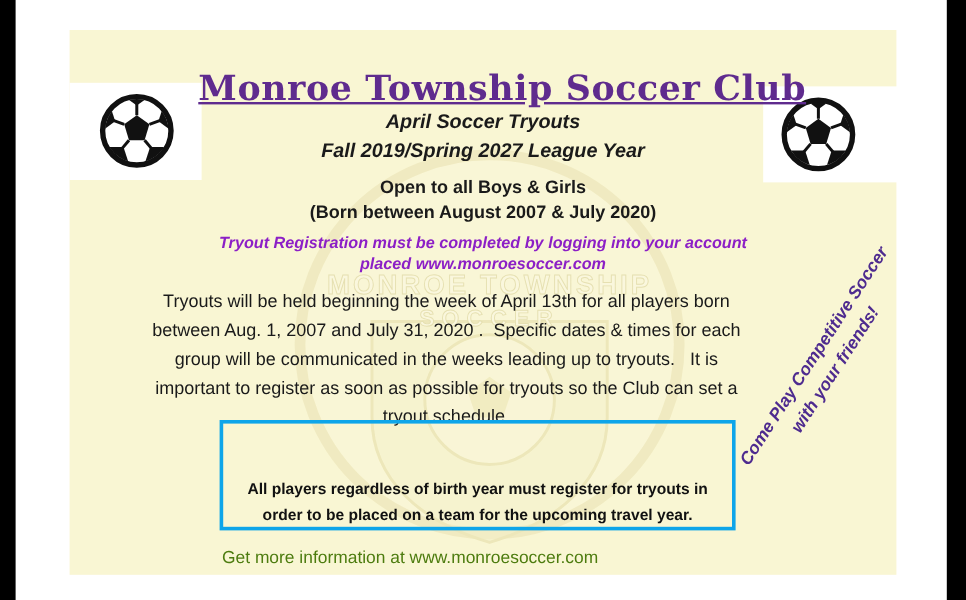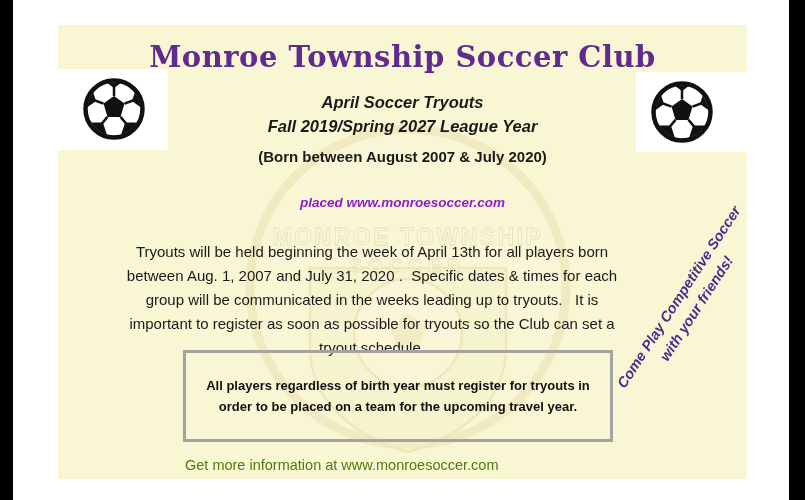--- a/index.html
+++ b/index.html
@@ -35,22 +35,22 @@
   .open-lines { left:58px; top:146px; width:689px; font-weight:bold; font-size:15px; line-height:21px; color:#1a1a1a; }
   .reg-note { left:58px; top:194px; width:689px; font-weight:bold; font-style:italic; font-size:13.5px; line-height:17px; color:#8c1fc6; }
   .body-par {
     left:117px; top:240px; width:510px;
     font-weight:normal; font-size:15px; line-height:24px; color:#1a1a1a;
     white-space:pre-wrap;
   }
   .fees { left:125px; top:331px; width:510px; font-weight:bold; font-size:13px; letter-spacing:-0.4px; color:#111; white-space:nowrap; text-align:center; }
   .notice-box {
     left:183px; top:350px; width:424px; height:86px;
-    border:3px solid #a3a3a3; background:transparent;
-    display:flex; align-items:center; justify-content:center;
+    border:3px solid #0ea5e9; background:transparent;
+    display:flex; align-items:flex-end; justify-content:center;
   }
   .notice-box .inner { width:412px; font-weight:bold; font-size:13px; line-height:21px; color:#111; text-align:center; }
   .footer-line { left:185px; top:457px; font-size:14.5px; color:#4d7c0f; }
 
   .side-note {
     left:598px; top:210px; width:180px; height:186px;
     display:flex; flex-direction:column; align-items:center; justify-content:center;
     transform:rotate(-57deg);
     font-weight:bold; font-style:italic; font-size:14.5px; line-height:21px;
     color:#4e2b8f; white-space:nowrap; text-align:center;
@@ -120,32 +120,34 @@
       <g clip-path="url(#ballclipB)" fill="#111">
         <polygon points="32,11 21.5,3.4 25.5,-8.9 38.5,-8.9 42.5,3.4"></polygon>
         <polygon points="50,24.1 54,11.8 67,11.8 71,24.1 60.5,31.7"></polygon>
         <polygon points="14,24.1 3.5,31.7 -7,24.1 -3,11.8 10,11.8"></polygon>
         <polygon points="43.1,45.4 56.1,45.4 60.1,57.7 49.6,65.3 39.1,57.7"></polygon>
         <polygon points="20.9,45.4 24.9,57.7 14.4,65.3 3.9,57.7 7.9,45.4"></polygon>
       </g>
     </svg>
   </div>
 
-  <h1 class="abs t-center title" style="margin:0;">Monroe Township Soccer Club</h1>
+  <h1 class="abs t-center title" style="margin:16px;text-decoration:underline;">Monroe Township Soccer Club</h1>
 
   <div class="abs t-center subtitle">
     <div>April Soccer Tryouts</div>
     <div>Fall 2019/Spring 2027 League Year</div>
   </div>
 
   <div class="abs t-center open-lines">
+    <div>Open to all Boys &amp; Girls</div>
     <div>(Born between August 2007 &amp; July 2020)</div>
   </div>
 
   <div class="abs t-center reg-note">
+    <div>Tryout Registration must be completed by logging into your account</div>
     <div>placed www.monroesoccer.com</div>
   </div>
 
   <p class="abs t-center body-par" style="margin:0;">Tryouts will be held beginning the week of April 13th for all players born between Aug. 1, 2007 and July 31, 2020 .  Specific dates &amp; times for each group will be communicated in the weeks leading up to tryouts.   It is important to register as soon as possible for tryouts so the Club can set a tryout schedule.</p>
 
 
   <div class="abs notice-box">
     <div class="inner">All players regardless of birth year must register for tryouts in order to be placed on a team for the upcoming travel year.</div>
   </div>
 

